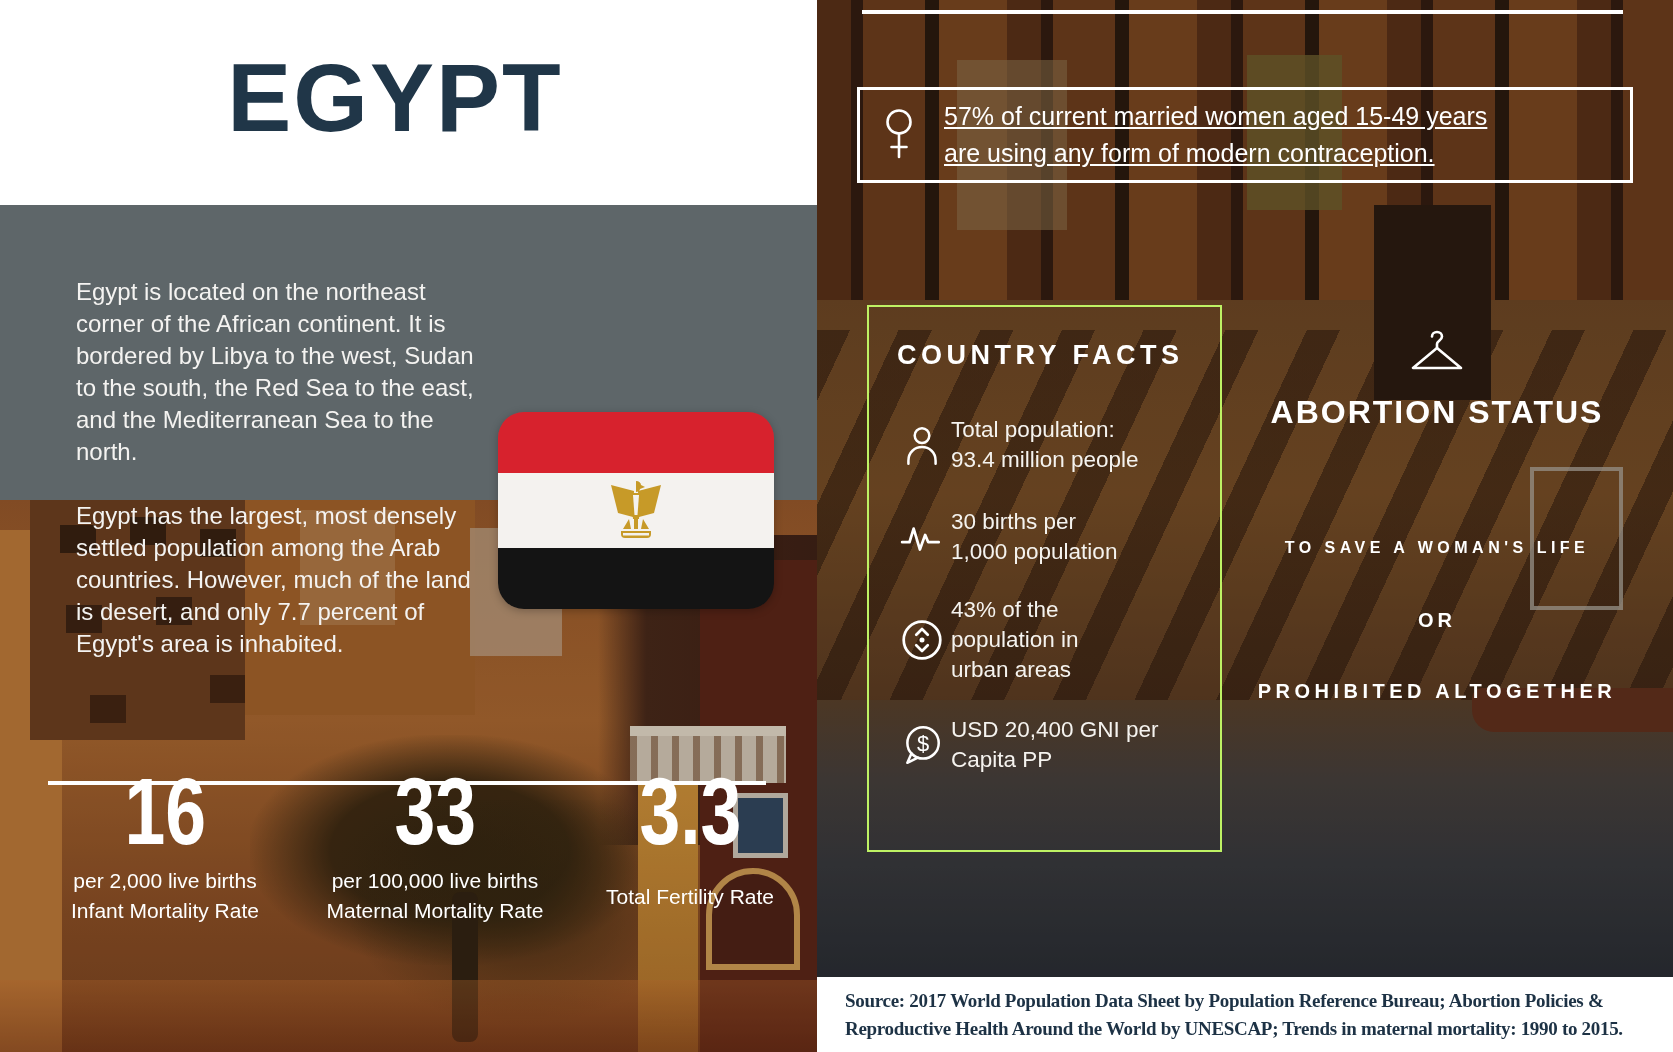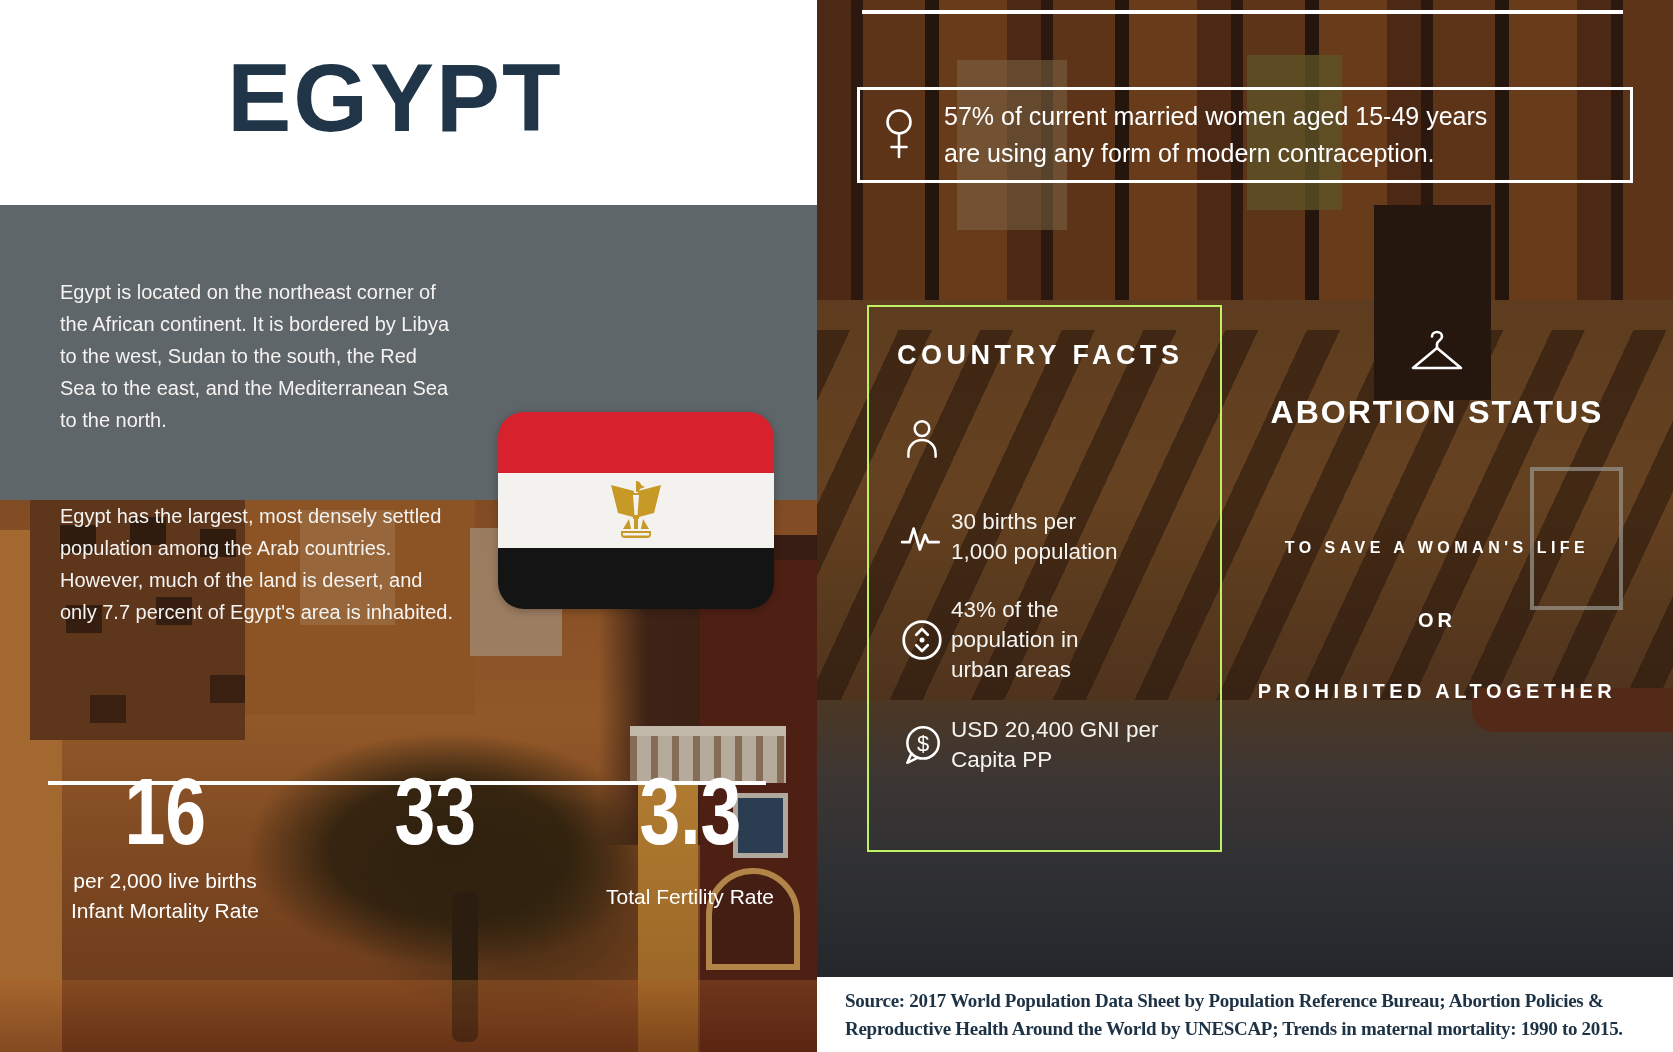--- a/index.html
+++ b/index.html
@@ -39,21 +39,21 @@
   .lp-bottomglow { left:0; top:480px; width:817px; height:72px;
     background:linear-gradient(180deg, rgba(210,120,50,.35), rgba(120,50,20,.5)); }
   .lp-overlay { left:0; top:0; width:817px; height:552px; background:rgba(35,18,8,.22); }
 
   .lwhite { position:absolute; left:0; top:0; width:817px; height:205px; background:#ffffff; }
   .lgray  { position:absolute; left:0; top:205px; width:817px; height:295px; background:#5e6669; }
 
   .egypt-title { position:absolute; left:0; top:50px; width:790px; text-align:center;
     font-size:96px; font-weight:800; letter-spacing:2px; color:#203648; line-height:1; }
 
-  .para { position:absolute; left:60px; width:398px; color:#f4f3f1; font-size:20px; line-height:32px; font-weight:400; }
+  .para { position:absolute; left:76px; width:398px; color:#f4f3f1; font-size:24px; line-height:32px; font-weight:400; }
   .para1 { top:276px; }
   .para2 { top:500px; }
 
   
   .flag { position:absolute; left:498px; top:412px; width:276px; height:197px; border-radius:26px; overflow:hidden;
     box-shadow:0 2px 8px rgba(0,0,0,.25); }
   .flag .red   { position:absolute; left:0; top:0; width:100%; height:61px; background:#d7222d; }
   .flag .white { position:absolute; left:0; top:61px; width:100%; height:75px; background:#f4f2ef; }
   .flag .black { position:absolute; left:0; top:136px; width:100%; height:61px; background:#141414; }
   .flag svg { position:absolute; left:50%; top:63px; transform:translateX(-50%); }
@@ -85,21 +85,21 @@
     background:linear-gradient(180deg,#6e5136 0%, #55504e 28%, #41474f 60%, #2e3743 100%); }
   .rp-boat { left:655px; top:688px; width:201px; height:44px; background:#7a3a22; border-radius:10px 0 0 22px; }
   .rp-dock { left:713px; top:467px; width:93px; height:143px; border:4px solid rgba(230,225,215,.75); }
   .rp-overlay { left:0; top:0; width:856px; height:977px; background:rgba(22,12,8,.38); }
 
   .topline { position:absolute; left:45px; top:10px; width:761px; height:4px; background:#ffffff; }
 
   .note57 { position:absolute; left:40px; top:87px; width:776px; height:96px; border:3px solid #ffffff;
     display:flex; align-items:center; color:#ffffff; }
   .note57 .icon { margin-left:20px; flex:0 0 auto; display:block; }
-  .note57 .txt { margin-left:26px; font-size:25px; line-height:37px; font-weight:400; white-space:pre-line; }
+  .note57 .txt { margin-left:26px; font-size:25px; line-height:37px; font-weight:400; white-space:pre-line;text-decoration:underline; }
 
   .factsbox { position:absolute; left:50px; top:305px; width:355px; height:547px; border:2px solid #bef264; color:#ffffff; }
   .factsbox .fb-title { position:absolute; left:28px; top:33px; font-size:27px; font-weight:800; letter-spacing:4.5px; }
   .fact { position:absolute; left:24px; width:305px; display:flex; align-items:center; }
   .fact .ficon { flex:0 0 58px; display:flex; justify-content:center; }
   .fact .ftext { font-size:22.5px; line-height:30px; font-weight:400; white-space:pre-line; color:#f5f3ef; }
   .fact1 { top:108px; } .fact2 { top:200px; } .fact3 { top:288px; } .fact4 { top:408px; }
 
   .abortion { position:absolute; left:420px; top:330px; width:400px; text-align:center; color:#ffffff; }
   .ab-hanger { display:block; margin:0 auto; }
@@ -170,20 +170,22 @@
     <div class="divider"></div>
 
     <div class="stats">
       <div class="stat">
         <div class="num">16</div>
         <div class="lbl">per 2,000 live births
 Infant Mortality Rate</div>
       </div>
       <div class="stat">
         <div class="num">33</div>
+        <div class="lbl">per 100,000 live births
+Maternal Mortality Rate</div>
       </div>
       <div class="stat">
         <div class="num">3.3</div>
         <div class="lbl">Total Fertility Rate</div>
       </div>
     </div>
   </section>
 
   <section class="right">
 
@@ -217,20 +219,22 @@
 
       <div class="fact fact1">
         <span class="ficon">
           <svg width="46" height="46" viewBox="0 0 44 44">
             <g stroke="#ffffff" stroke-width="2.4" fill="none" stroke-linecap="round" stroke-linejoin="round">
               <circle cx="22" cy="13" r="7"></circle>
               <path d="M9 40 v-3 c0 -8 6 -13 13 -13 s13 5 13 13 v3"></path>
             </g>
           </svg>
         </span>
+        <div class="ftext">Total population:
+93.4 million people</div>
       </div>
 
       <div class="fact fact2">
         <span class="ficon">
           <svg width="46" height="46" viewBox="0 0 44 44">
             <path d="M3 27 h7 l4 -13 l6 20 l5 -14 l3 7 h10" stroke="#ffffff" stroke-width="2.6" fill="none" stroke-linecap="round" stroke-linejoin="round"></path>
           </svg>
         </span>
         <div class="ftext">30 births per
 1,000 population</div>

